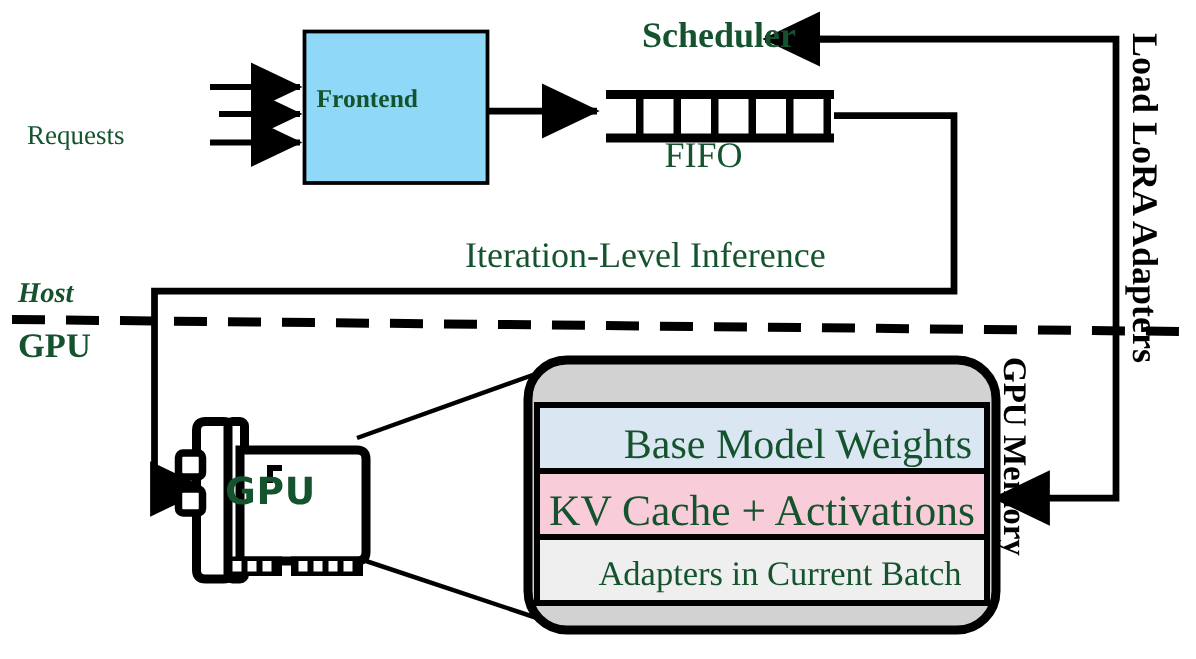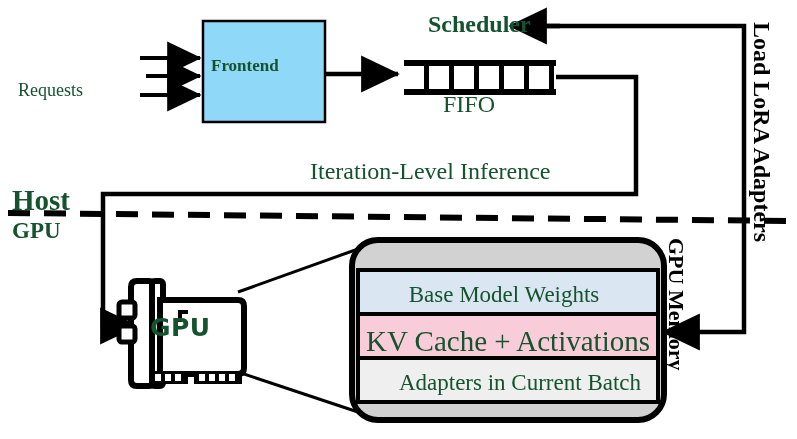--- a/index.html
+++ b/index.html
@@ -33,27 +33,27 @@
   }
   .serif-reg { font-weight: normal; }
   .serif-bold { font-weight: bold; }
 
   #label-inference { left: 18px;  top: 44px;  font-size: 26px; }
   #label-requests  { left: 18px;  top: 81px;  font-size: 18px; }
   #label-frontend  { left: 211px; top: 57px;  font-size: 17px; font-weight: bold; }
   #label-scheduler { left: 428px; top: 12px;  font-size: 24px; }
   #label-fifo      { left: 443px; top: 92px;  font-size: 24px; }
   #label-iteration { left: 310px; top: 159px; font-size: 24px; }
-  #label-host      { left: 12px;  top: 186px; font-size: 29px; }
+  #label-host      { left: 12px;  top: 186px; font-size: 19px; font-style: italic; }
   #label-gpu-side  { left: 12px;  top: 219px; font-size: 23px; }
   #label-gpu-chip  { left: 150px; top: 315px; font-size: 25px;
                      font-family: "DejaVu Sans", sans-serif; font-weight: bold;
                      letter-spacing: 0.5px; }
 
-  #label-base    { left: 360px; top: 283px; font-size: 23px; width: 288px; text-align: center; }
+  #label-base    { left: 360px; top: 283px; font-size: 28px; width: 288px; text-align: right; }
   #label-kv      { left: 360px; top: 327px; font-size: 29px; width: 296px; text-align: center; }
   #label-adapters{ left: 360px; top: 371px; font-size: 23px; width: 320px; text-align: center; }
 
   .rot {
     position: absolute;
     transform-origin: 0 0;
     transform: rotate(90deg);
     white-space: nowrap;
     color: #000;
     font-family: "Liberation Serif", "DejaVu Serif", serif;

